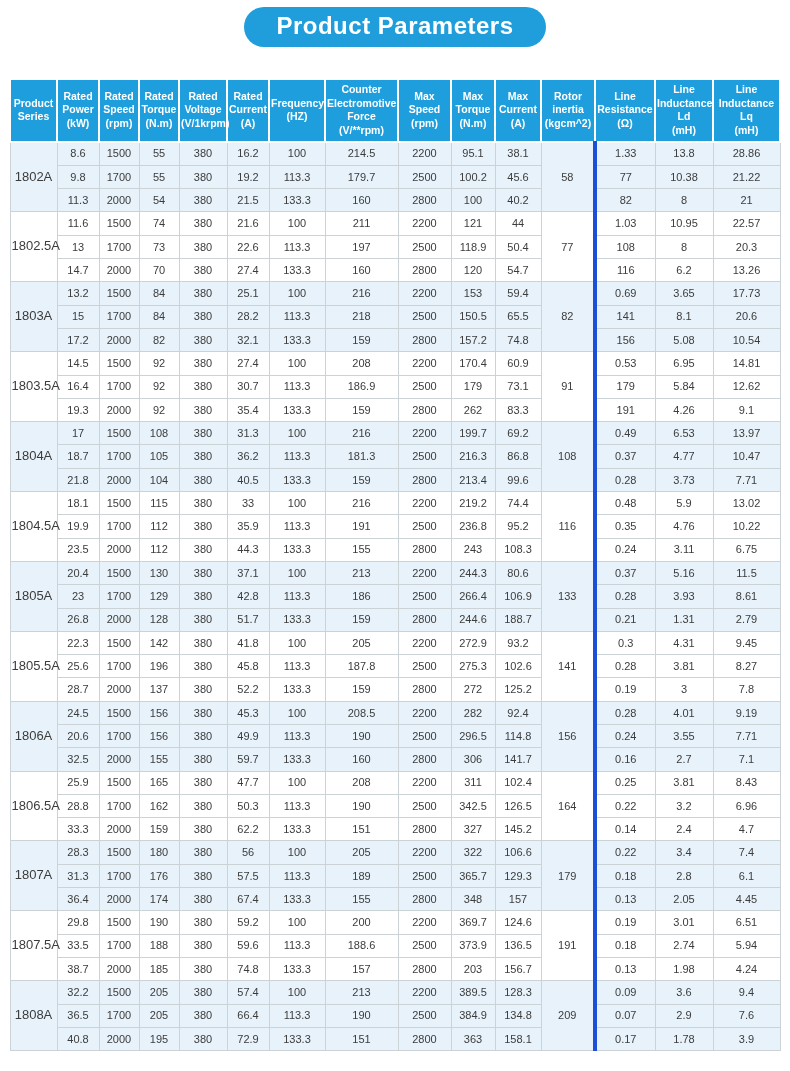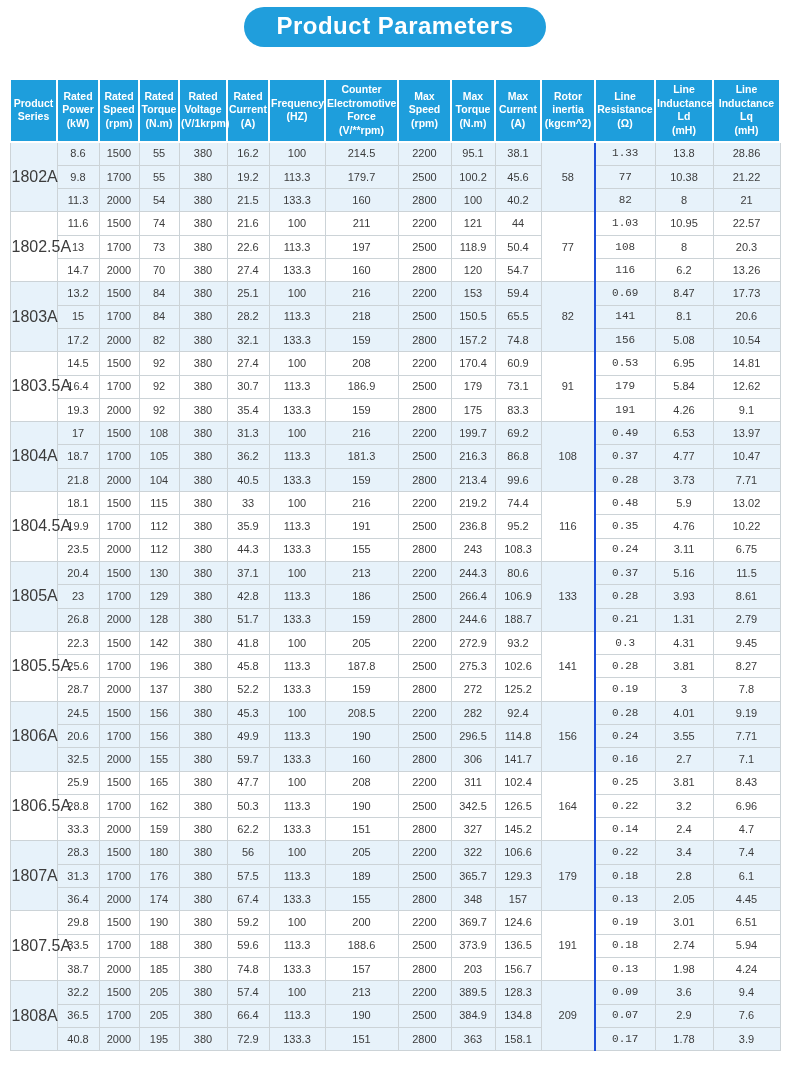--- a/index.html
+++ b/index.html
@@ -56,27 +56,26 @@
     color: #3c3c3c;
     height: 22.3px;
     padding: 0 1px;
     line-height: 1.15;
     background: #ffffff;
   }
   table.params tr.band td {
     background: #E7F2FA;
   }
   table.params td.series {
-    font-size: 16px;
+    font-size: 13px;
     color: #3c3c3c;
     margin-top: 12px;
   }
   table.params td.gap {
-    border-left: 2px solid #1d4ed8;
-    font-family: Liberation Mono, monospace;
+    border-left: 4px solid #1d4ed8;
   }
 </style>
 </head>
 <body>
 
 <div class="page">
   <div class="title-wrap">
     <span class="title-pill">Product Parameters</span>
   </div>
 
@@ -249,21 +248,21 @@
           <td>84</td>
           <td>380</td>
           <td>25.1</td>
           <td>100</td>
           <td>216</td>
           <td>2200</td>
           <td>153</td>
           <td>59.4</td>
           <td rowspan="3">82</td>
           <td class="gap">0.69</td>
-          <td>8.47</td>
+          <td>3.65</td>
           <td>17.73</td>
         </tr>
         <tr class="band">
           <td>15</td>
           <td>1700</td>
           <td>84</td>
           <td>380</td>
           <td>28.2</td>
           <td>113.3</td>
           <td>218</td>
@@ -323,21 +322,21 @@
         </tr>
         <tr>
           <td>19.3</td>
           <td>2000</td>
           <td>92</td>
           <td>380</td>
           <td>35.4</td>
           <td>133.3</td>
           <td>159</td>
           <td>2800</td>
-          <td>175</td>
+          <td>262</td>
           <td>83.3</td>
           <td class="gap">191</td>
           <td>4.26</td>
           <td>9.1</td>
         </tr>
         <tr class="band">
           <td class="series" rowspan="3">1804A</td>
           <td>17</td>
           <td>1500</td>
           <td>108</td>

